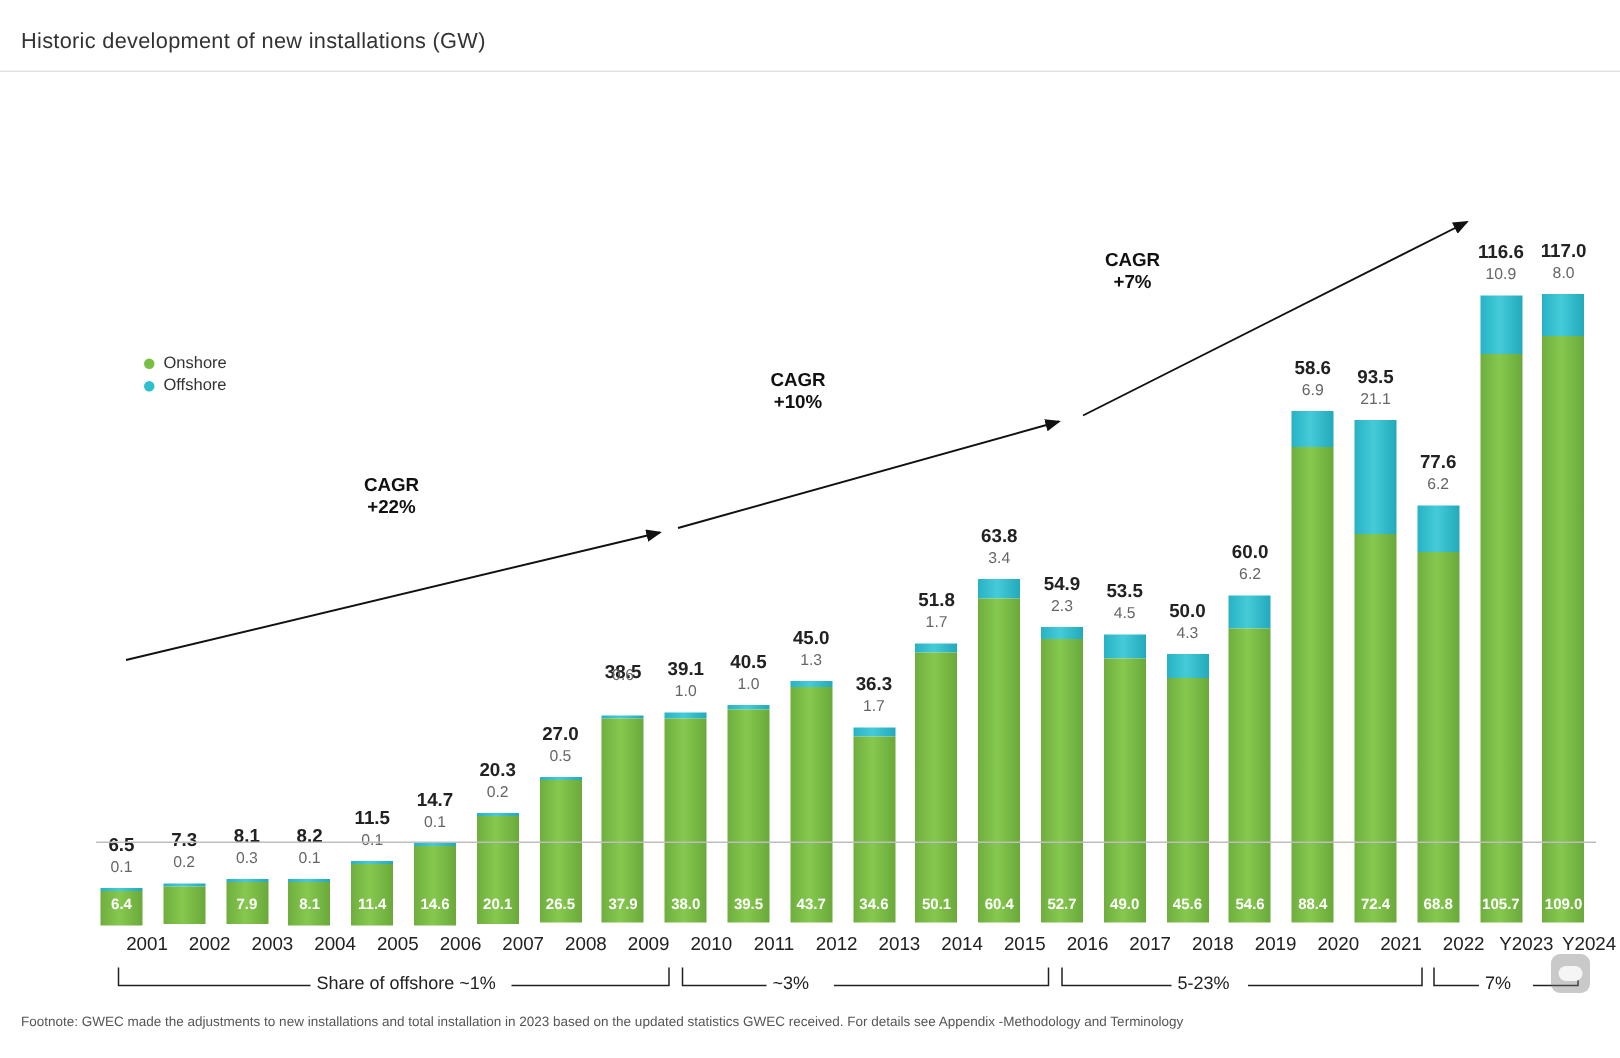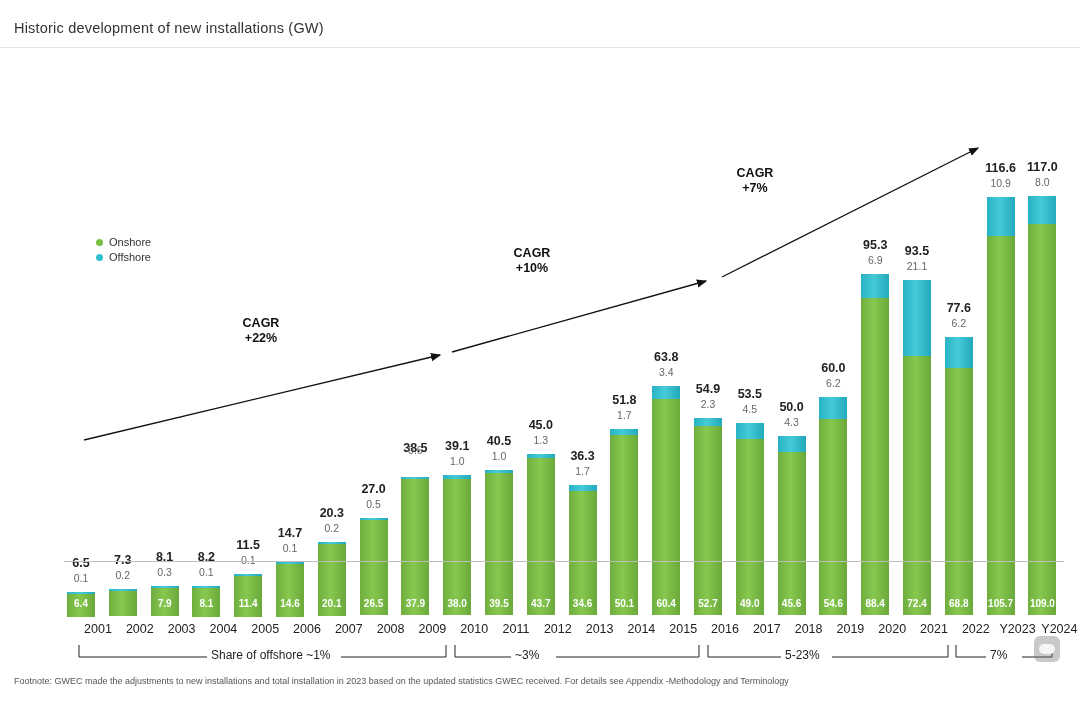--- a/index.html
+++ b/index.html
@@ -375,21 +375,21 @@
           </div>
           <div class="lbl-total" style="bottom: 239.867px;">60.0</div>
           <div class="lbl-off" style="bottom: 225.867px;">6.2</div>
           <div class="lbl-on" style="bottom: 6px;">54.6</div>
         </div>
         <div class="bar-col" style="left: 794.2px;">
           <div class="stack" style="height: 341.492px;">
             <div class="seg-off" style="height: 24.725px;"></div>
             <div class="seg-on" style="height: 316.767px;"></div>
           </div>
-          <div class="lbl-total" style="bottom: 363.492px;">95.3</div>
+          <div class="lbl-total" style="bottom: 363.492px;">58.6</div>
           <div class="lbl-off" style="bottom: 349.492px;">6.9</div>
           <div class="lbl-on" style="bottom: 6px;">88.4</div>
         </div>
         <div class="bar-col" style="left: 836px;">
           <div class="stack" style="height: 335.042px;">
             <div class="seg-off" style="height: 75.6083px;"></div>
             <div class="seg-on" style="height: 259.433px;"></div>
           </div>
           <div class="lbl-total" style="bottom: 357.042px;">93.5</div>
           <div class="lbl-off" style="bottom: 343.042px;">21.1</div>

